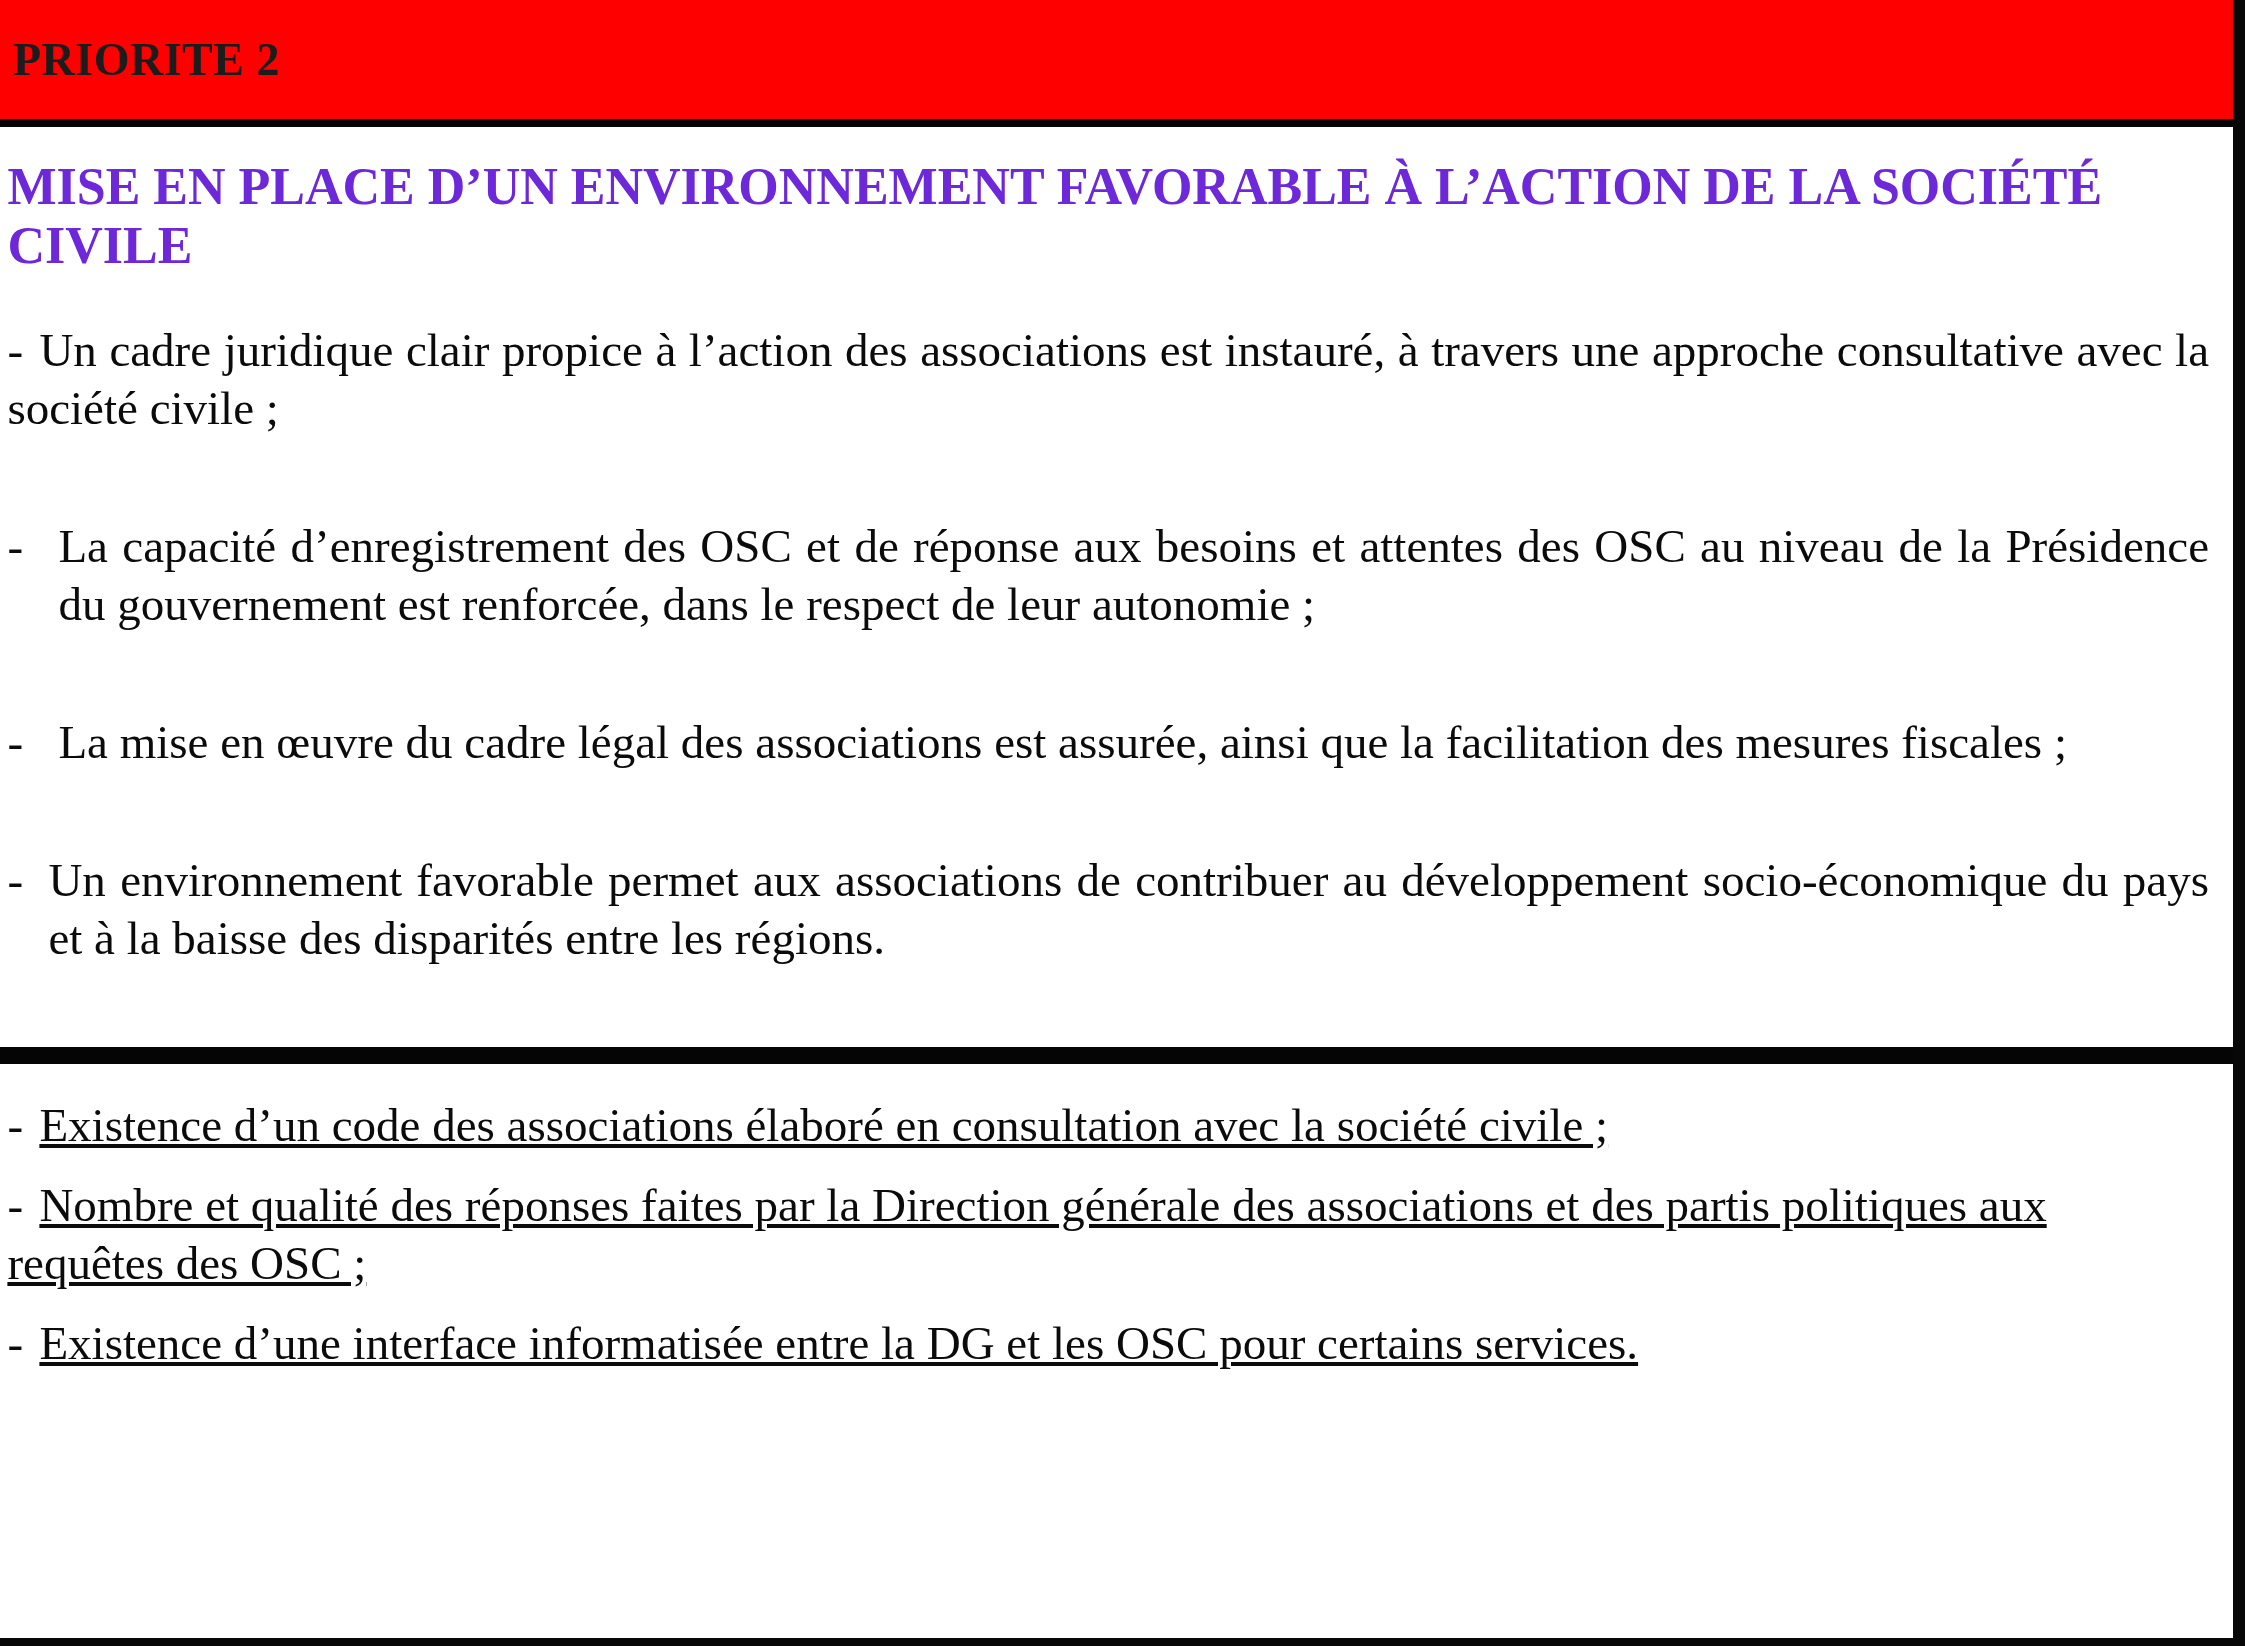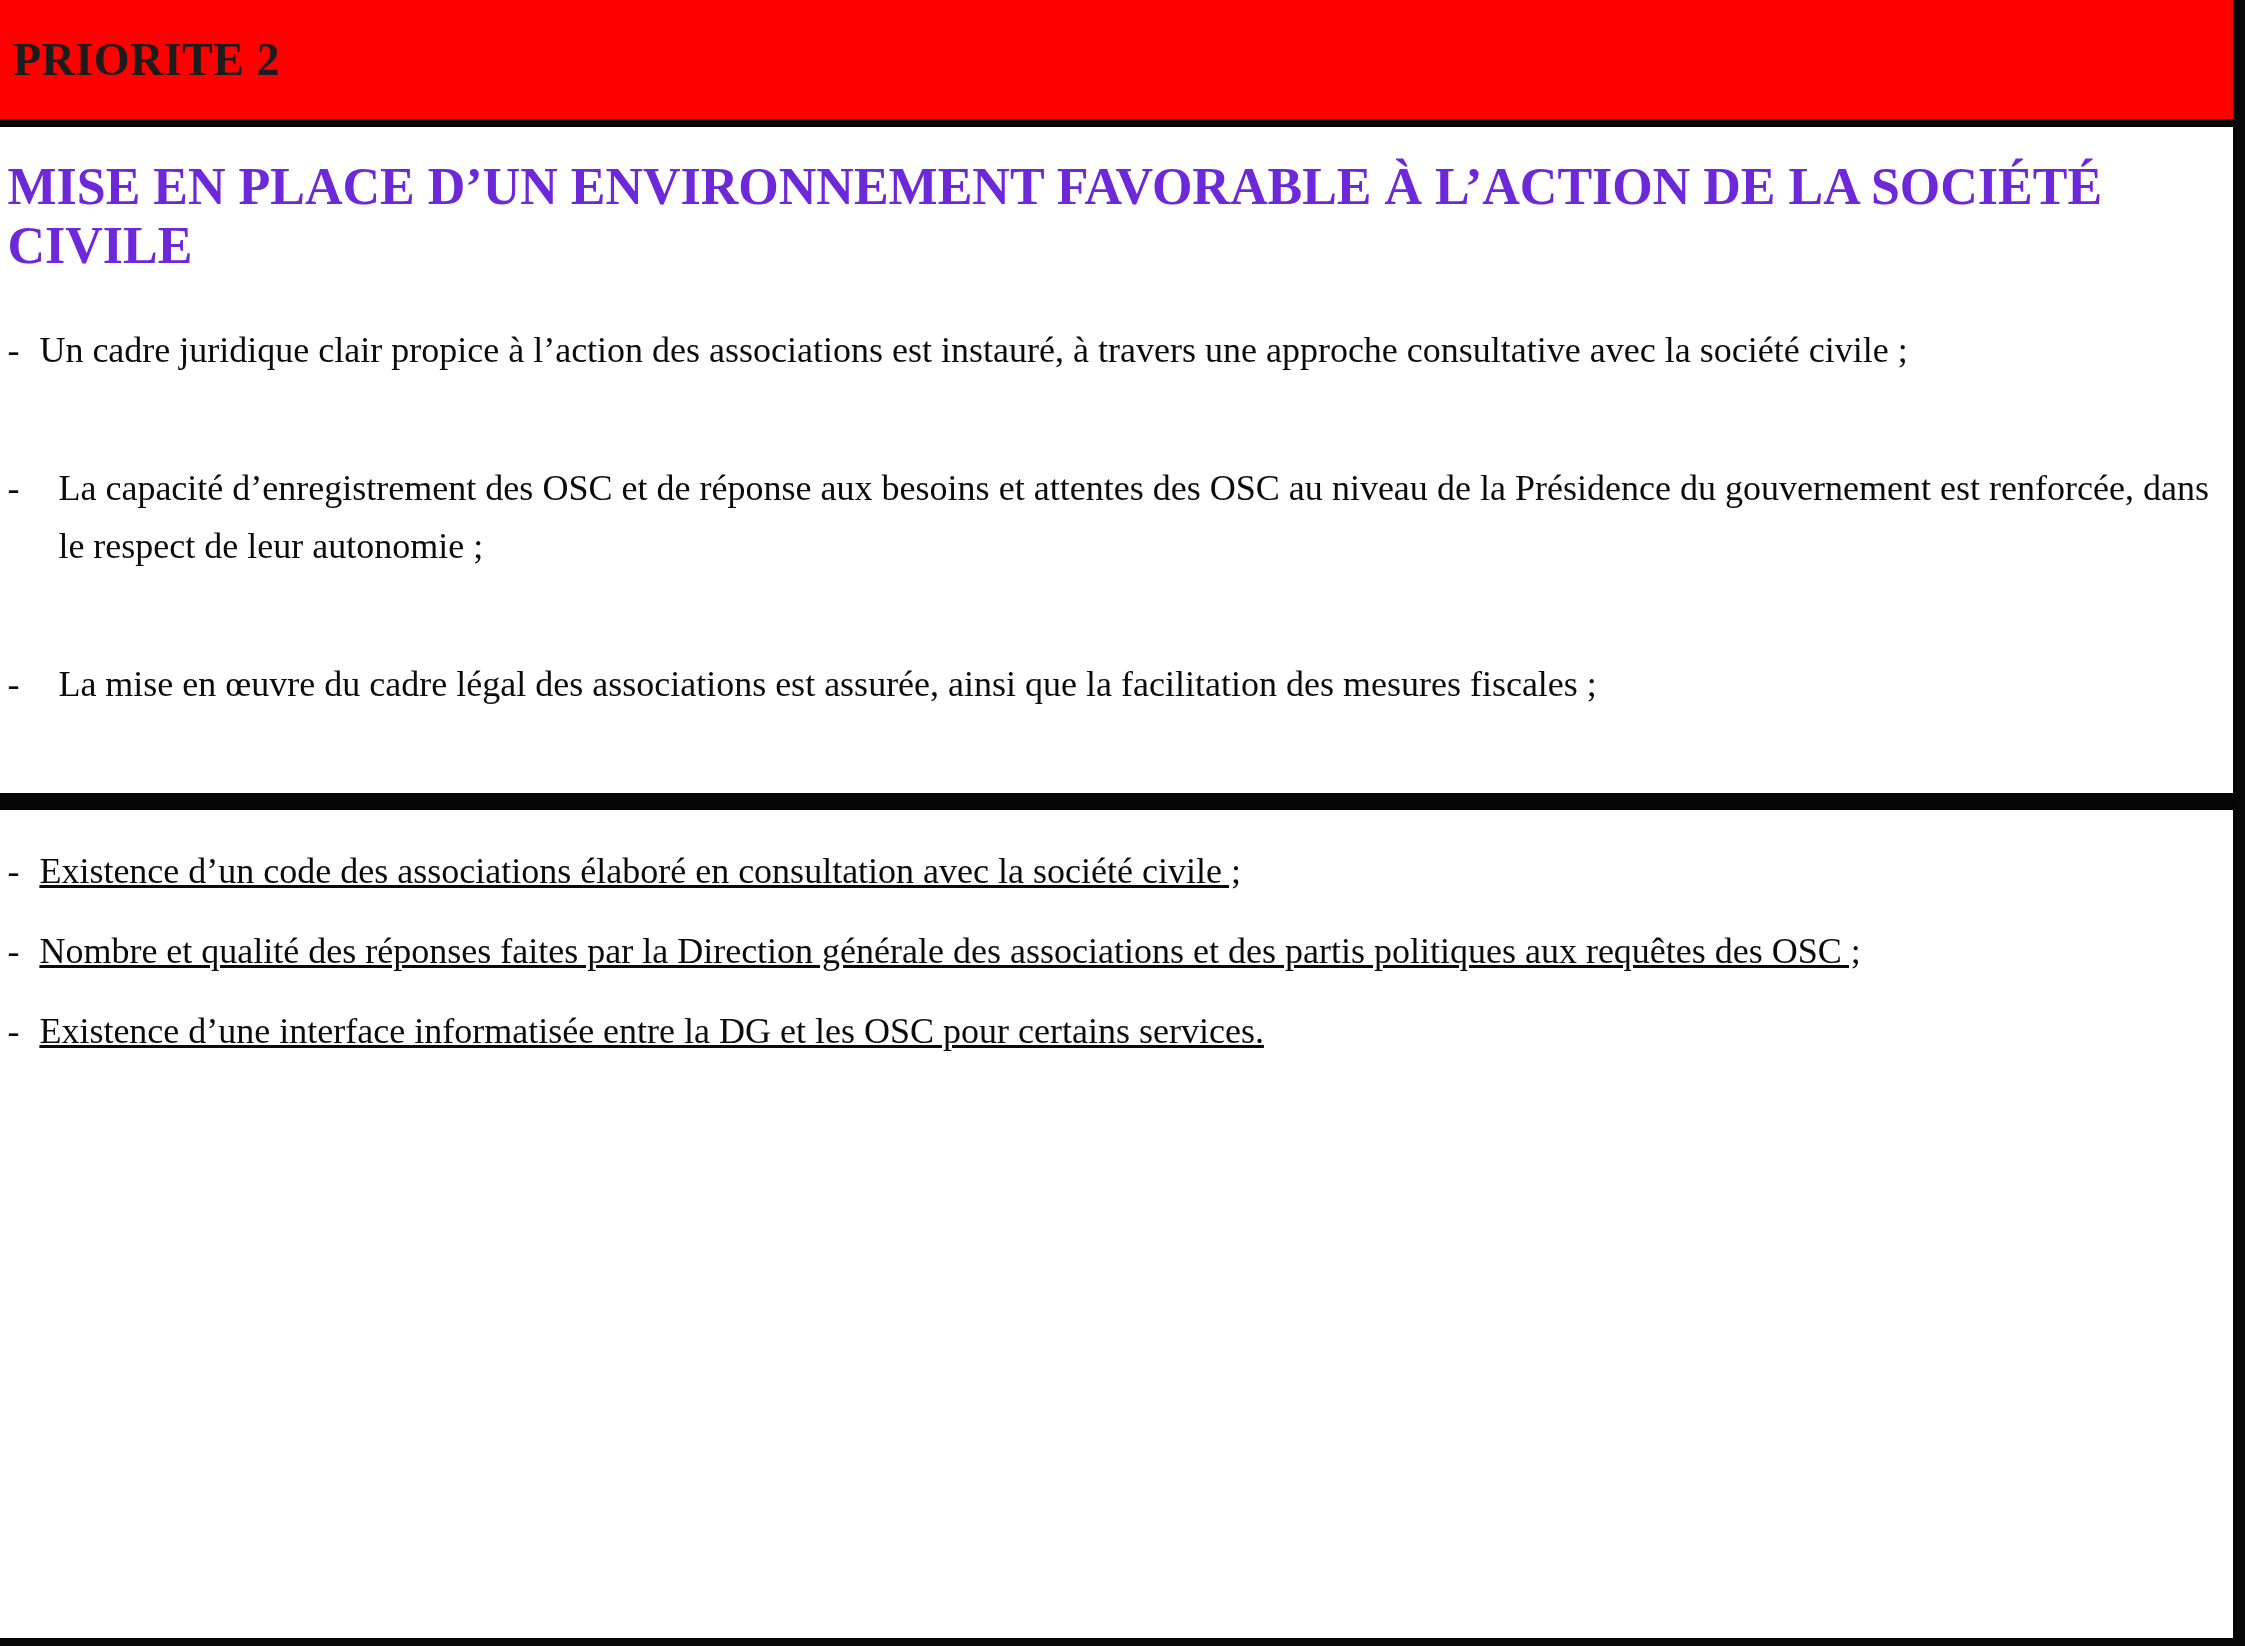--- a/index.html
+++ b/index.html
@@ -33,21 +33,21 @@
   .section-1{padding:30px 24px 0 7.4px;}
   .section-2{padding:32px 24px 0 7.4px;}
   .doc-title{
     font-weight:bold;
     font-size:52px;
     line-height:59px;
     margin:0 0 46px 0;
     color:#6d28d9;
   }
   p.item{
-    font-size:36px;
+    font-size:47px;
     line-height:58px;
     margin:0;
   }
   .objectives p.item{
     text-align:justify;
     margin-bottom:80px;
   }
   .indicators p.item{
     text-align:left;
     margin-bottom:22px;
@@ -74,20 +74,21 @@
   <div class="section section-1">
     <h1 class="doc-title">MISE EN PLACE D’UN ENVIRONNEMENT FAVORABLE À L’ACTION DE LA SOCIÉTÉ CIVILE</h1>
 
     <div class="objectives">
       <p class="item flat"><span class="dash">-</span><span>Un cadre juridique clair propice à l’action des associations est instauré, à travers une approche consultative avec la société civile ;</span></p>
 
       <p class="item hang"><span class="dash">-</span><span>La capacité d’enregistrement des OSC et de réponse aux besoins et attentes des OSC au niveau de la Présidence du gouvernement est renforcée, dans le respect de leur autonomie ;</span></p>
 
       <p class="item hang"><span class="dash">-</span><span>La mise en œuvre du cadre légal des associations est assurée, ainsi que la facilitation des mesures fiscales ;</span></p>
 
+      <p class="item hang2"><span class="dash">-</span><span>Un environnement favorable permet aux associations de contribuer au développement socio-économique du pays et à la baisse des disparités entre les régions.</span></p>
     </div>
   </div>
 
   <div class="rule"></div>
 
 
   <div class="rule"></div>
 
   <div class="section section-2 indicators">
     <p class="item flat"><span class="dash">-</span><span>Existence d’un code des associations élaboré en consultation avec la société civile ;</span></p>

